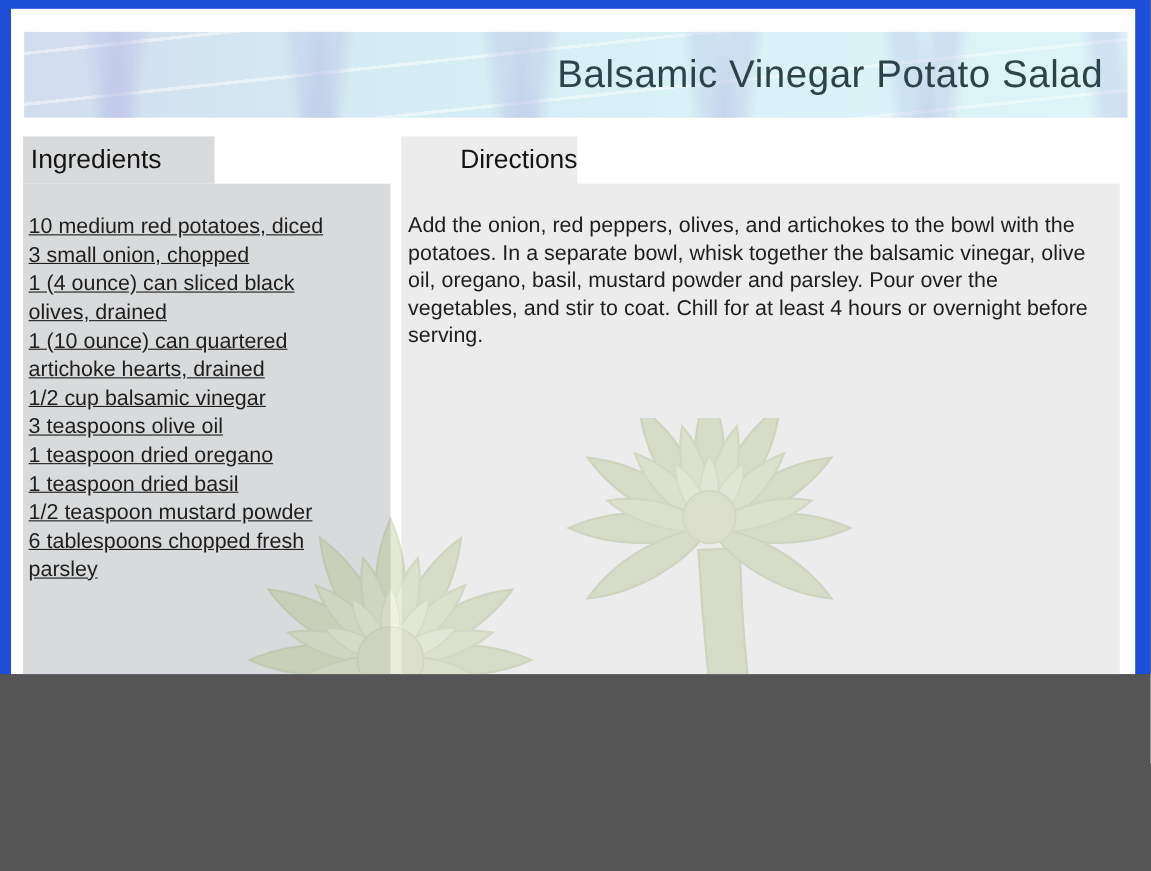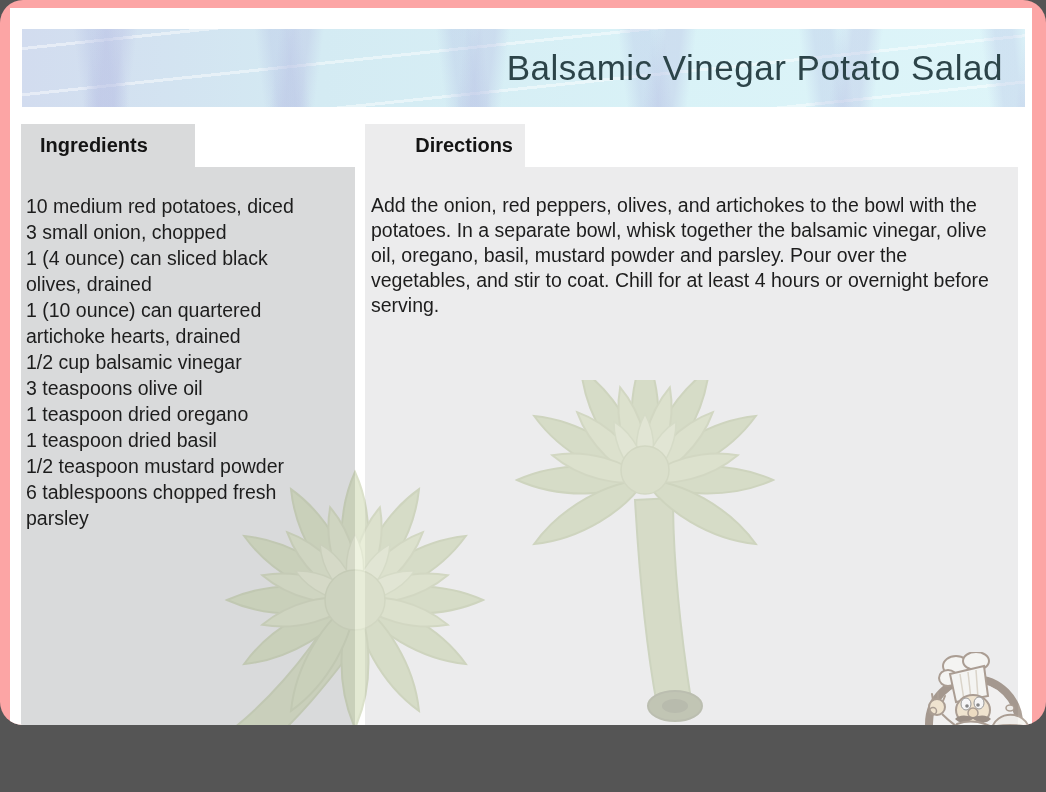--- a/index.html
+++ b/index.html
@@ -1,22 +1,21 @@
 <!DOCTYPE html>
 <html><head>
 <meta charset="utf-8">
 <style>
   html,body{margin:0;padding:0;background:#555;}
   .page{
     position:relative;
-    width:1046px;height:725px;
-    background:#fca5a5;
+    width:1046px;height:613px;
+    background:#1d4ed8;
     font-family:"Liberation Sans","DejaVu Sans",sans-serif;
     overflow:hidden;
-    border-radius:23px;
   }
   .inner{
     position:absolute;left:10px;top:8px;width:1022px;height:770px;
     background:#ffffff;
   }
   
   .banner{
     position:absolute;left:12px;top:21px;width:1003px;height:78px;
     background:
       repeating-linear-gradient(97deg,
@@ -34,35 +33,35 @@
     margin:0;position:absolute;right:22px;top:0;line-height:78px;
     font-size:35px;font-weight:400;color:#2c4449;letter-spacing:0.5px;
     white-space:nowrap;
   }
   
   .heading-box{
     position:absolute;top:116px;height:43px;
     display:flex;align-items:center;
   }
   .heading-box h2{
-    margin:12px;padding-left:7px;font-size:20px;font-weight:700;color:#141414;
+    margin:0;padding-left:7px;font-size:24px;font-weight:400;color:#141414;
     white-space:nowrap;
   }
   .ing-head{left:11px;width:174px;background:#d9dadb;}
   .dir-head{left:355px;width:160px;background:#ececed;justify-content:flex-end;}
   .body-box{
     position:absolute;top:159px;height:611px;
   }
   .ing-body{left:11px;width:334px;background:#d9dadb;}
   .dir-body{left:355px;width:653px;background:#ececed;}
   .ing-body ul{
     list-style:none;margin:0;padding:26px 0 0 5px;width:287px;
     font-size:19.5px;line-height:26px;color:#1d1d1d;
   }
-  .ing-body li{margin:0;padding:0;}
+  .ing-body li{margin:0;padding:0;text-decoration:underline;}
   .dir-body .paras{
     padding:26px 0 0 6px;width:630px;
     font-size:19.5px;line-height:25px;color:#1d1d1d;
   }
   .dir-body p{margin:0 0 25px 0;}
   
   .watermark{
     position:absolute;left:175px;top:372px;width:650px;height:400px;
     opacity:0.32;pointer-events:none;
   }

